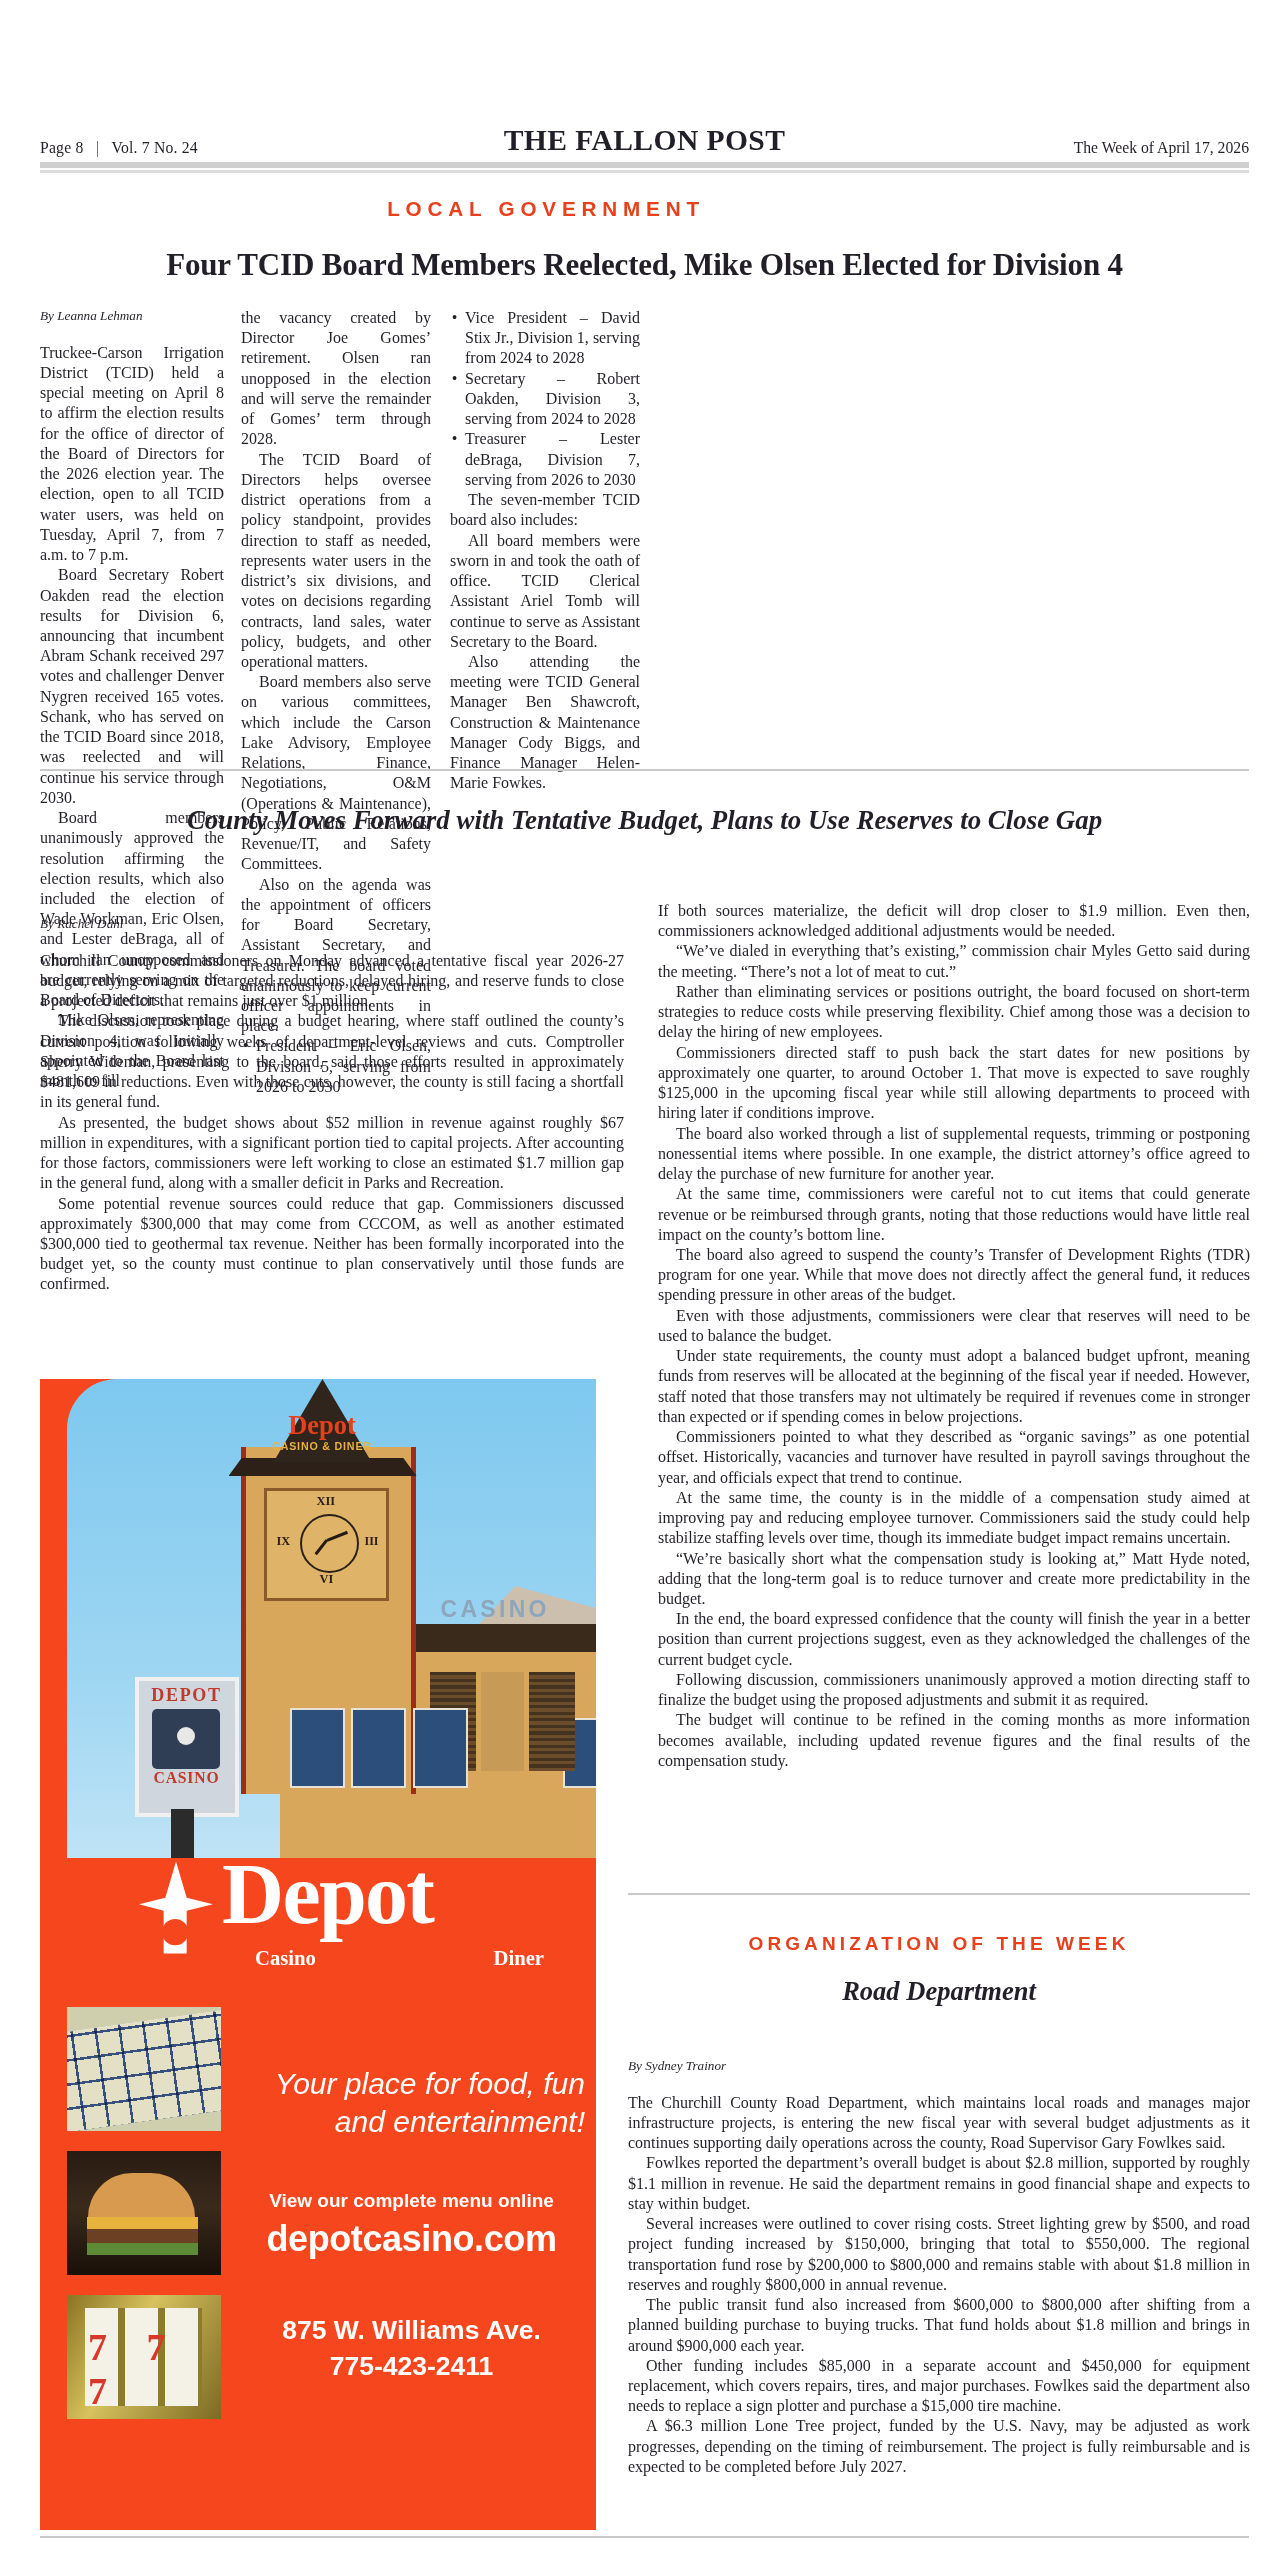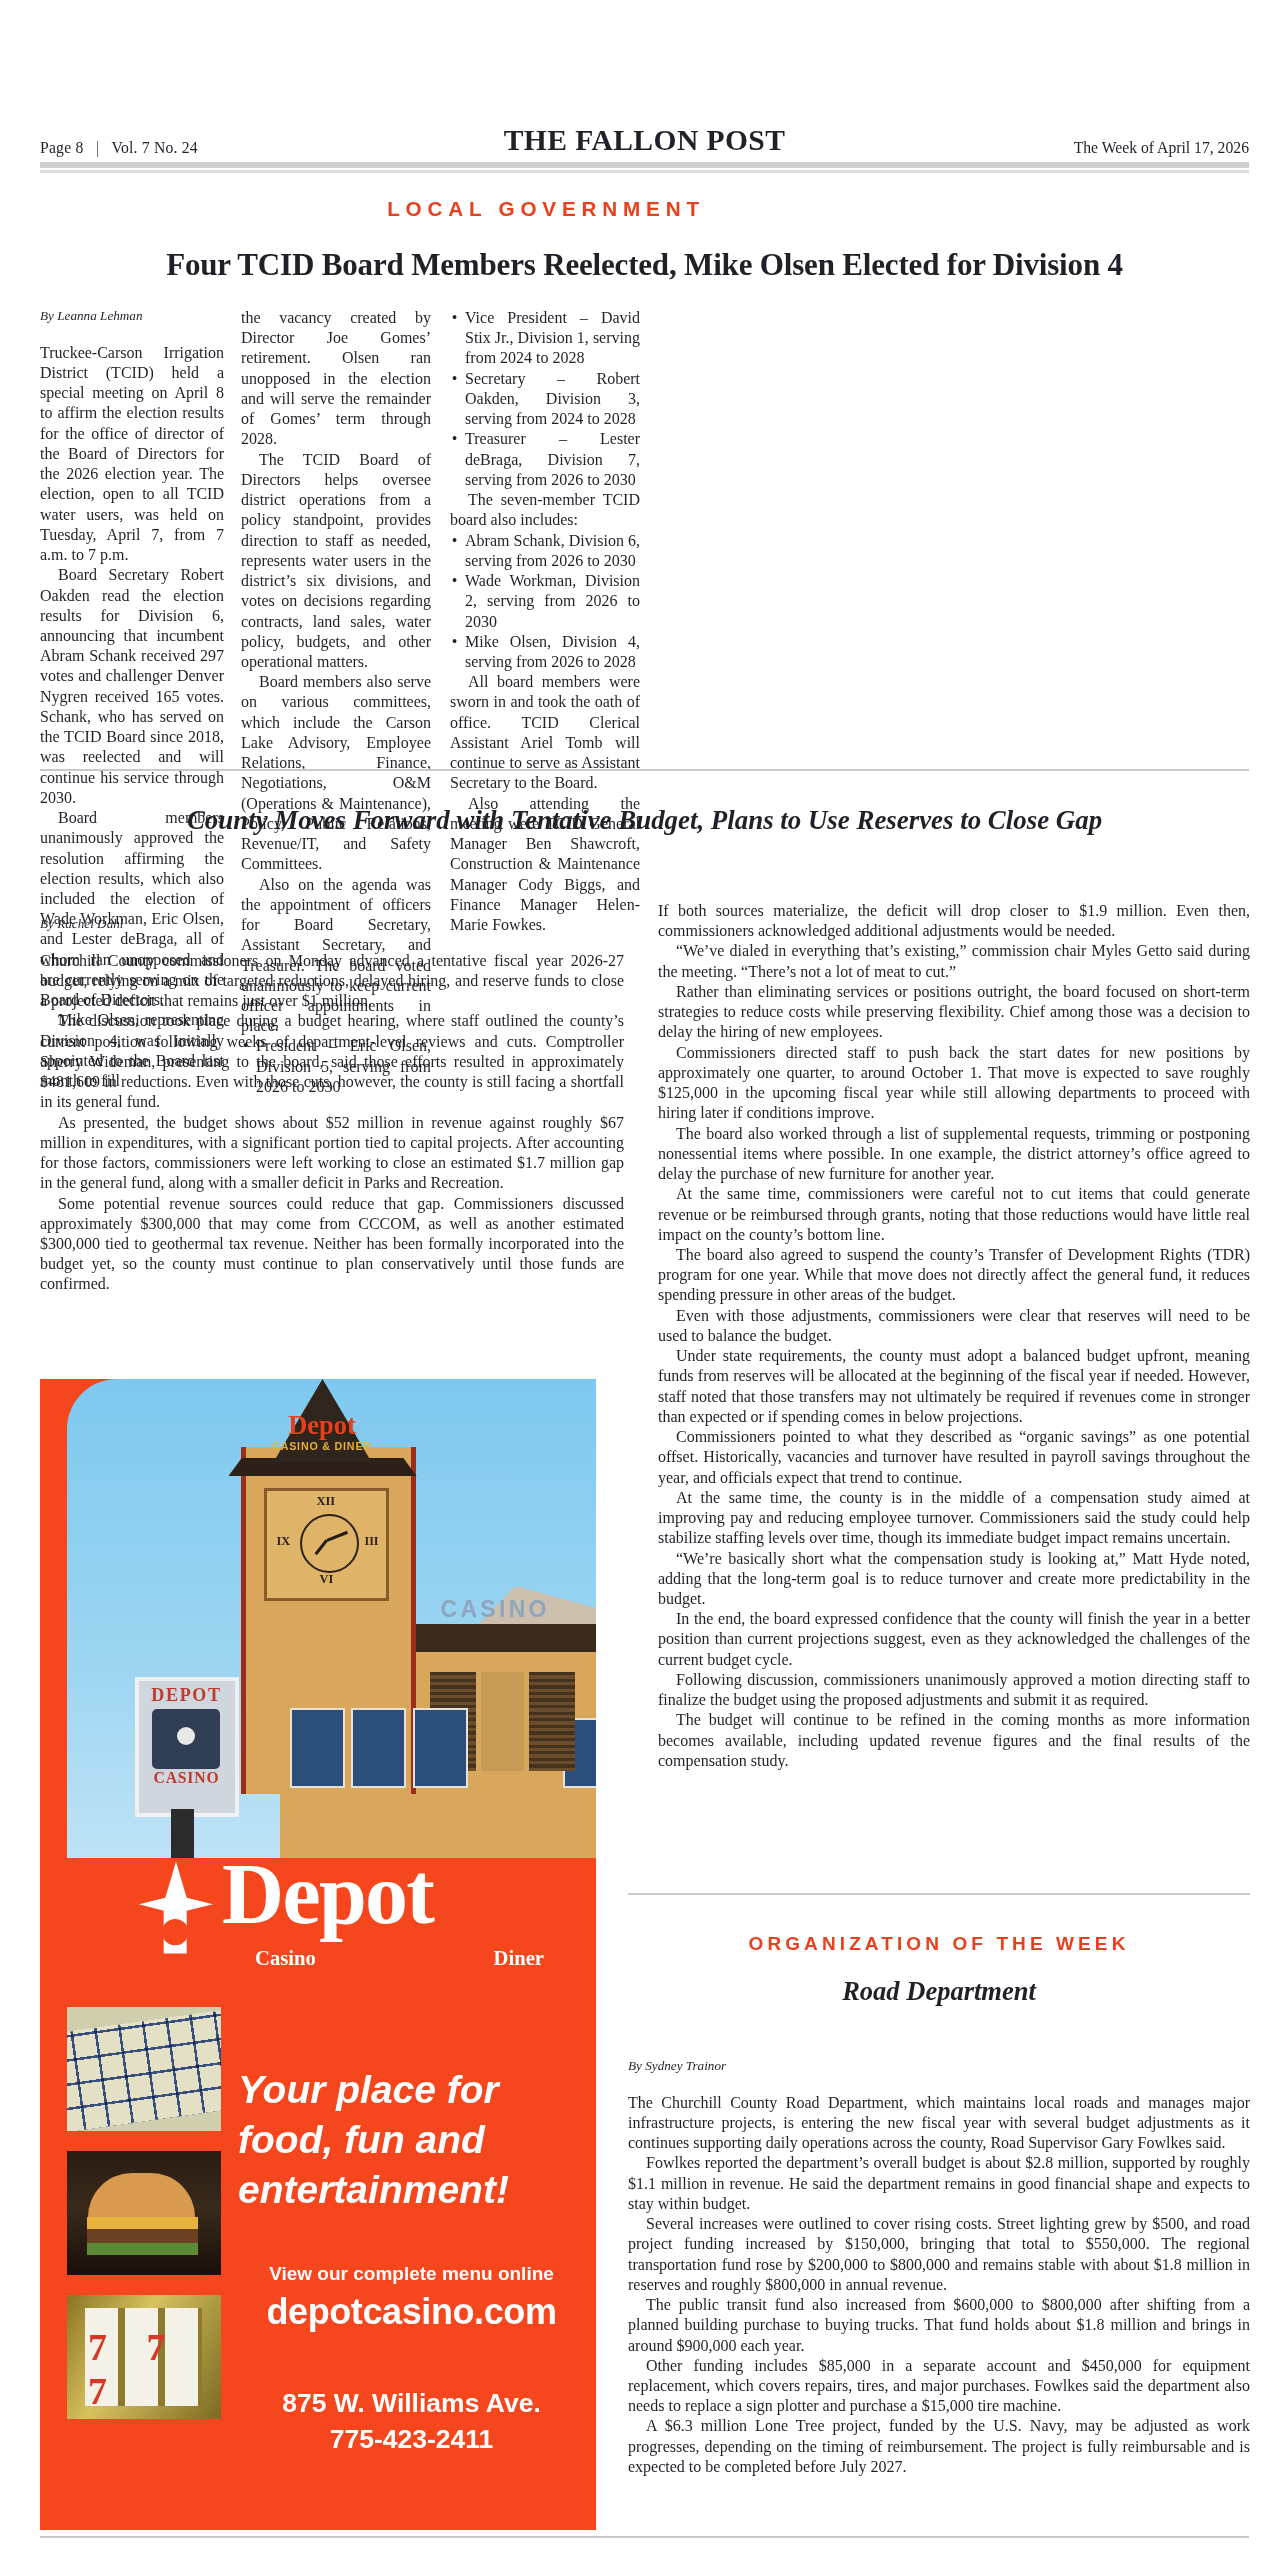--- a/index.html
+++ b/index.html
@@ -175,21 +175,21 @@
                     background:linear-gradient(#e8b33c 0 11.6px,#6b4023 11.6px 26.5px,#5d8a36 26.5px 38px); }
   .t-slots { background:linear-gradient(120deg,#8a7322 0%, #d7c25e 40%, #7c6a22 100%); }
   .t-slots:before { content:""; position:absolute; left:18px; top:13.2px; width:117px; height:98px;
                     background:repeating-linear-gradient(90deg,#f4f1e6 0 33px,#8d7a2c 33px 40px); }
   .t-slots:after { content:"7 7 7"; position:absolute; left:21.5px; top:30px; width:117px;
                    color:#d8382a; font-family:"Liberation Serif", serif; font-weight:bold;
                    font-size:38px; letter-spacing:15px; }
 
   .ad-copy { position:absolute; left:198px; top:686px; width:347px; color:#fff;
              font-family:"Liberation Sans", sans-serif; }
-  .ad-tag { font-style:italic; font-weight:bold; font-size:39px; line-height:1.28; text-align:left; }
+  .ad-tag { font-style:italic; font-weight:normal; font-size:30px; line-height:1.28; text-align:right; }
   .ad-menu { margin-top:48px; font-weight:bold; font-size:19px; text-align:center; }
   .ad-url  { margin-top:6.6px; font-weight:bold; font-size:36px; text-align:center; letter-spacing:-0.4px; }
   .ad-addr { margin-top:53px; font-weight:bold; font-size:26.5px; text-align:center; line-height:1.35; }
 </style>
 </head>
 <body>
 
 <div class="page">
 
   <div class="masthead">
@@ -225,25 +225,20 @@
     </ul>
   </div>
 
   <div class="col" id="a1c3">
     <ul>
       <li>Vice President – David Stix Jr., Division 1, serving from 2024 to 2028</li>
       <li>Secretary – Robert Oakden, Division 3, serving from 2024 to 2028</li>
       <li>Treasurer – Lester deBraga, Division 7, serving from 2026 to 2030</li>
     </ul>
     <p>The seven-member TCID board also includes:</p>
-    <ul>
-      <li>Abram Schank, Division 6, serving from 2026 to 2030</li>
-      <li>Wade Workman, Division 2, serving from 2026 to 2030</li>
-      <li>Mike Olsen, Division 4, serving from 2026 to 2028</li>
-    </ul>
     <p>All board members were sworn in and took the oath of office. TCID Clerical Assistant Ariel Tomb will continue to serve as Assistant Secretary to the Board.</p>
     <p>Also attending the meeting were TCID General Manager Ben Shawcroft, Construction &amp; Maintenance Manager Cody Biggs, and Finance Manager Helen-Marie Fowkes.</p>
   </div>
 
   <div class="hr-sect" id="hr1"></div>
 
   <div class="headline-2">County Moves Forward with Tentative Budget, Plans to Use Reserves to Close Gap</div>
 
   <div class="col" id="a2c1">
     <div class="byline">By Rachel Dahl</div>

